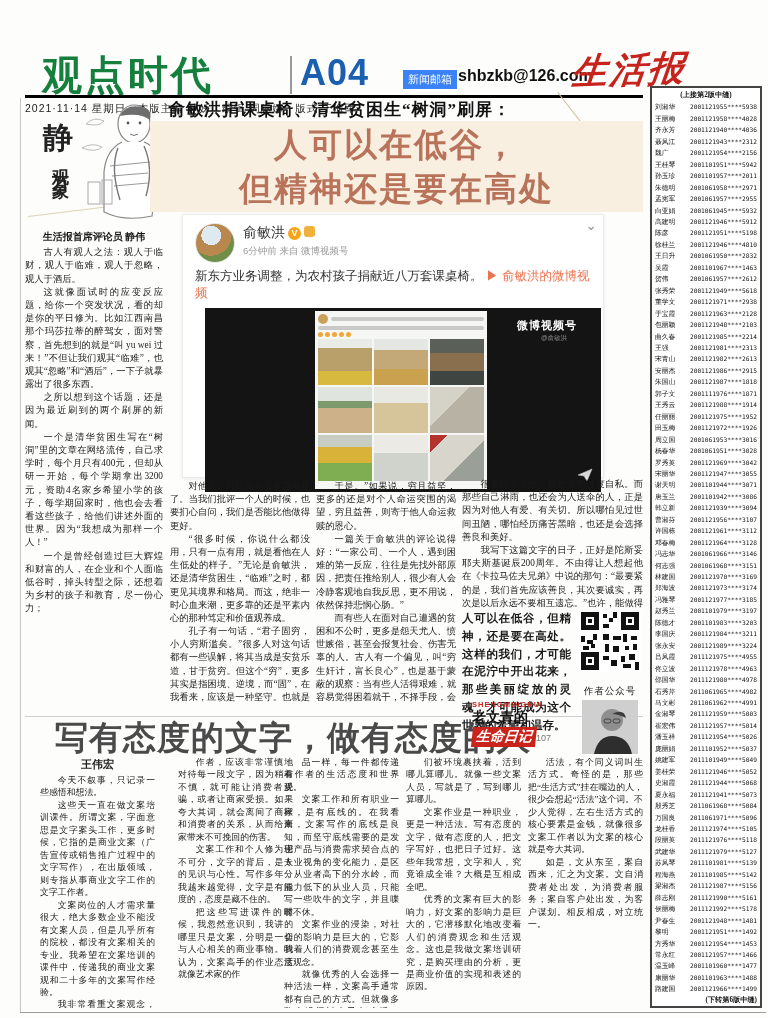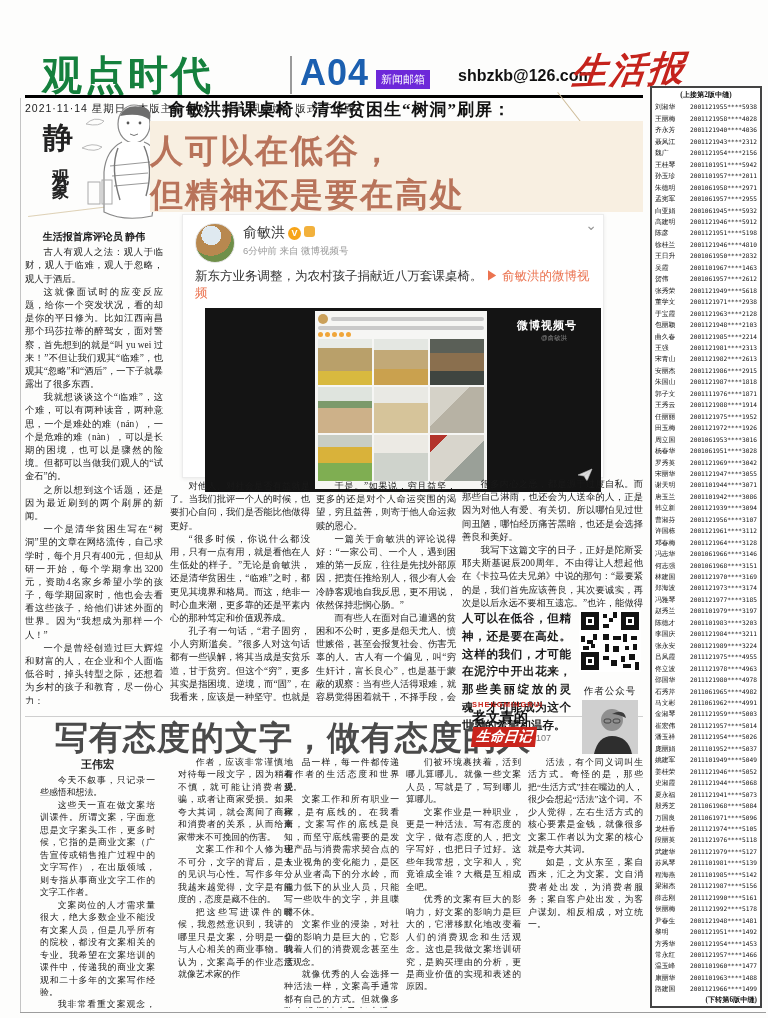--- a/index.html
+++ b/index.html
@@ -4,21 +4,21 @@
 <style>
   html,body{margin:0;padding:0;}
   body{width:768px;height:1018px;position:relative;background:#fdfdfc;overflow:hidden;
        font-family:"Liberation Serif","DejaVu Serif",serif;color:#1a1a1a;}
   .abs{position:absolute;}
   
   .section-title{left:42px;top:48px;font-size:40px;font-weight:bold;letter-spacing:3px;color:#15803d;
                  font-family:"Liberation Serif",serif;}
   .hdr-divider{left:290px;top:56px;width:2px;height:38px;background:#9a9a9a;}
   .page-no{left:300px;top:52px;font-size:36px;font-weight:bold;color:#1b5fb0;font-family:"Liberation Sans",sans-serif;letter-spacing:1px;}
-  .mail-badge{left:376px;top:70px;background:#6d28d9;color:#fff;font-size:11px;padding:2px 5px;font-family:"Liberation Sans",sans-serif;}
+  .mail-badge{left:403px;top:70px;background:#3b82f6;color:#fff;font-size:11px;padding:2px 5px;font-family:"Liberation Sans",sans-serif;}
   .email{left:458px;top:67px;font-size:16px;font-weight:bold;font-family:"Liberation Sans",sans-serif;color:#111;}
   .masthead{left:572px;top:46px;font-size:36px;font-weight:bold;color:#c5231c;transform:skewX(-8deg) rotate(-2deg);letter-spacing:2px;font-style:italic;}
   .black-rule{left:25px;top:95px;width:618px;height:3px;background:#000;}
   .dateline{left:25px;top:102px;font-size:10.5px;color:#222;letter-spacing:1px;font-family:"Liberation Sans",sans-serif;}
   
   .sidebar{left:650px;top:86px;width:112px;height:922px;border:2px solid #444;background:#fff;
            padding:2px 3px;box-sizing:border-box;font-size:6.8px;line-height:11.45px;color:#111;}
   .sb-head{text-align:center;font-weight:bold;font-size:7.2px;}
   .sb-row{display:flex;justify-content:space-between;white-space:nowrap;}
   .sb-row span:last-child{font-family:"DejaVu Sans Mono",monospace;font-size:6.2px;}
@@ -28,21 +28,21 @@
   .diag2{left:28px;top:216px;width:150px;height:1px;background:#d6c6a4;transform:rotate(-7deg);transform-origin:left top;opacity:.8;}
   .edge-left{left:20px;top:98px;width:1px;height:914px;background:#c4c4c4;}
   .edge-bottom{left:20px;top:1012px;width:746px;height:1px;background:#9d9d9d;}
   
   .label-big{left:43px;top:118px;font-size:30px;font-weight:bold;color:#222;}
   .label-rest{left:49px;top:156px;font-size:17px;font-weight:bold;color:#222;writing-mode:vertical-rl;letter-spacing:6px;}
   .sketch{left:72px;top:96px;}
   
   .kicker{left:168px;top:98px;font-size:17px;font-weight:bold;color:#111;letter-spacing:1px;}
   .headline-box{left:150px;top:121px;width:493px;height:91px;background:#f8efe1;}
-  .headline{width:100%;text-align:left;font-size:33px;font-weight:bold;color:#b8735a;line-height:1.32;padding-top:9px;letter-spacing:2px;}
+  .headline{width:100%;text-align:center;font-size:33px;font-weight:bold;color:#b8735a;line-height:1.32;padding-top:3px;letter-spacing:2px;}
   .a1col{font-size:9.3px;line-height:1.42;text-align:justify;overflow:hidden;}
   .a1col p{margin:0;text-indent:2em;}
   .byline1{text-align:center;font-weight:bold;font-size:10px;margin-bottom:2px;}
   .c1{left:25px;top:230px;width:138px;height:474px;}
   .c2{left:170px;top:480px;width:140px;height:224px;}
   .c3{left:316px;top:480px;width:140px;height:224px;}
   .c4{left:462px;top:478px;width:181px;height:130px;}
   .pq-row{left:462px;top:610px;width:181px;display:flex;gap:6px;}
   .pull-quote{flex:1;font-size:11.5px;font-weight:bold;line-height:1.55;text-align:justify;}
   .qr-wrap{width:66px;text-align:center;}
@@ -196,21 +196,20 @@
         </svg>
     </div>
   </div>
 </div>
 
 <div class="abs a1col c1">
   <div class="byline1">生活报首席评论员 静伟</div>
   <div>
       <p>古人有观人之法：观人于临财，观人于临难，观人于忽略，观人于酒后。</p>
       <p>这就像面试时的应变反应题，给你一个突发状况，看的却是你的平日修为。比如江西南昌那个玛莎拉蒂的醉驾女，面对警察，首先想到的就是“叫 yu wei 过来！”不但让我们观其“临难”，也观其“忽略”和“酒后”，一下子就暴露出了很多东西。</p>
-      <p>我就想谈谈这个“临难”，这个难，可以有两种读音，两种意思，一个是难处的难（nán），一个是危难的难（nàn），可以是长期的困境，也可以是骤然的险境。但都可以当做我们观人的“试金石”的。</p>
       <p>之所以想到这个话题，还是因为最近刷到的两个刷屏的新闻。</p>
       <p>一个是清华贫困生写在“树洞”里的文章在网络流传，自己求学时，每个月只有400元，但却从研一开始，每个学期拿出3200元，资助4名家乡希望小学的孩子，每学期回家时，他也会去看看这些孩子，给他们讲述外面的世界。因为“我想成为那样一个人！”</p>
       <p>一个是曾经创造过巨大辉煌和财富的人，在企业和个人面临低谷时，掉头转型之际，还想着为乡村的孩子和教育，尽一份心力；</p>
     </div>
 </div>
 <div class="abs a1col c2">
     <p>对他人、对社会是否有益就是了。当我们批评一个人的时候，也要扪心自问，我们是否能比他做得更好。</p>
     <p>“很多时候，你说什么都没用，只有一点有用，就是看他在人生低处的样子。”无论是俞敏洪，还是清华贫困生，“临难”之时，都更见其境界和格局。而这，绝非一时心血来潮，更多靠的还是平素内心的那种笃定和价值观养成。</p>
     <p>孔子有一句话，“君子固穷，小人穷斯滥矣。”很多人对这句话都有一些误解，将其当成是安贫乐道，甘于贫穷。但这个“穷”，更多其实是指困境、逆境，而“固”，在我看来，应该是一种坚守。也就是说哪怕身处困境逆境，也依然有自己坚守和珍视、不肯抛弃的东西。</p>
   </div>

